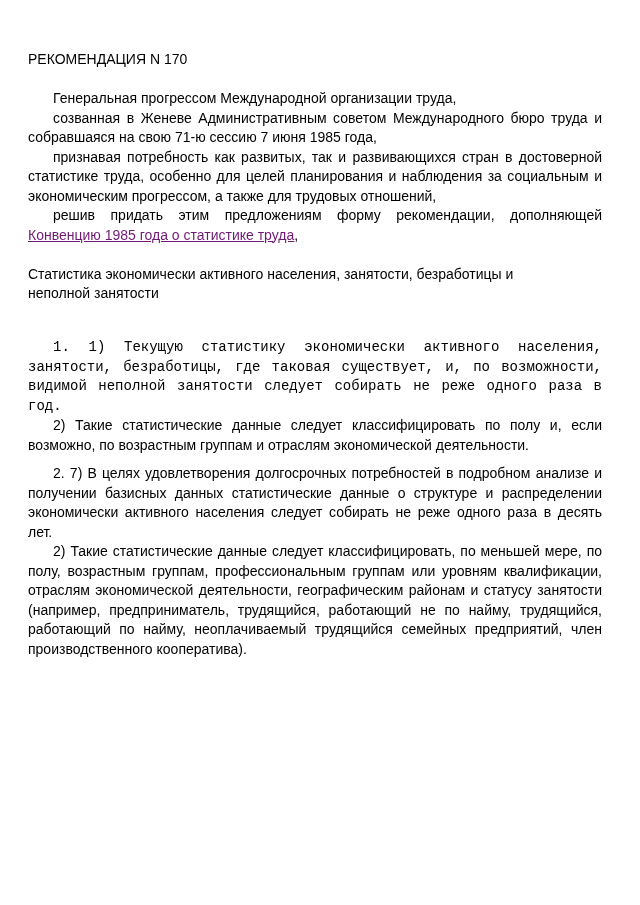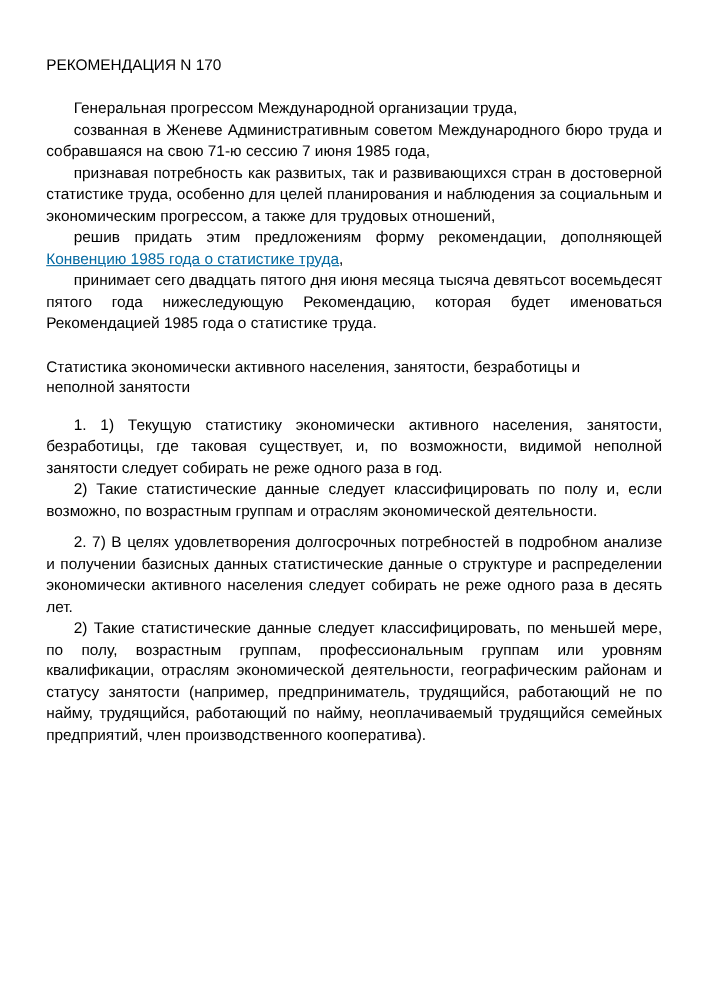--- a/index.html
+++ b/index.html
@@ -5,72 +5,71 @@
   html, body {
     margin: 0;
     padding: 0;
     background: #ffffff;
   }
   .page {
     position: relative;
     width: 640px;
     height: 905px;
     box-sizing: border-box;
-    padding: 50px 38px 30px 42px;
+    padding: 50px 38px 30px 28px;
     background: #ffffff;
     color: #000000;
     font-family: "Liberation Sans", "DejaVu Sans", sans-serif;
     font-size: 14px;
     line-height: 19.5px;
     overflow: hidden;
   }
   .title-block { margin: 0 0 19.5px 0; }
   .title-block p { margin: 0; }
   .para {
     margin: 0;
     text-align: justify;
     text-indent: 25px;
   }
   a.doc-link {
-    color: #0369a1;
+    color: #701a75;
     text-decoration: underline;
     cursor: pointer;
   }
   .section-heading {
     font-size: 19px;
     line-height: 23px;
     font-weight: bold;
     margin: 9px 0 0 0;
   }
   .sub-heading {
     font-size: 14px;
     line-height: 18.5px;
     font-weight: normal;
     margin: 20px 0 0 0;
     max-width: 540px;
   }
-  .gap-large { margin-top: 16px; }
+  .gap-large { margin-top: 36px; font-family: Liberation Mono, monospace; }
   .gap-block { margin-top: 9px; }
 </style>
 </head>
 <body>
 
 <div class="page">
 
   <div class="title-block">
     <p>РЕКОМЕНДАЦИЯ N 170</p>
   </div>
 
   <p class="para">Генеральная прогрессом Международной организации труда,</p>
   <p class="para">созванная в Женеве Административным советом Международного бюро труда и собравшаяся на свою 71-ю сессию 7 июня 1985 года,</p>
   <p class="para">признавая потребность как развитых, так и развивающихся стран в достоверной статистике труда, особенно для целей планирования и наблюдения за социальным и экономическим прогрессом, а также для трудовых отношений,</p>
 
   <p class="para"><span>решив придать этим предложениям форму рекомендации, дополняющей </span><a class="doc-link" href="#">Конвенцию 1985 года о статистике труда</a><span>,</span></p>
 
-  <p class="para">принимает сего двадцать пятого дня июня месяца тысяча девятьсот восемьдесят пятого года нижеследующую Рекомендацию, которая будет именоваться Рекомендацией 1985 года о статистике труда.</p>
 
 
   <h2 class="sub-heading">Статистика экономически активного населения, занятости, безработицы и неполной занятости</h2>
 
   <p class="para gap-large">1. 1) Текущую статистику экономически активного населения, занятости, безработицы, где таковая существует, и, по возможности, видимой неполной занятости следует собирать не реже одного раза в год.</p>
   <p class="para">2) Такие статистические данные следует классифицировать по полу и, если возможно, по возрастным группам и отраслям экономической деятельности.</p>
   <p class="para gap-block">2. 7) В целях удовлетворения долгосрочных потребностей в подробном анализе и получении базисных данных статистические данные о структуре и распределении экономически активного населения следует собирать не реже одного раза в десять лет.</p>
   <p class="para">2) Такие статистические данные следует классифицировать, по меньшей мере, по полу, возрастным группам, профессиональным группам или уровням квалификации, отраслям экономической деятельности, географическим районам и статусу занятости (например, предприниматель, трудящийся, работающий не по найму, трудящийся, работающий по найму, неоплачиваемый трудящийся семейных предприятий, член производственного кооператива).</p>
 
 </div>

